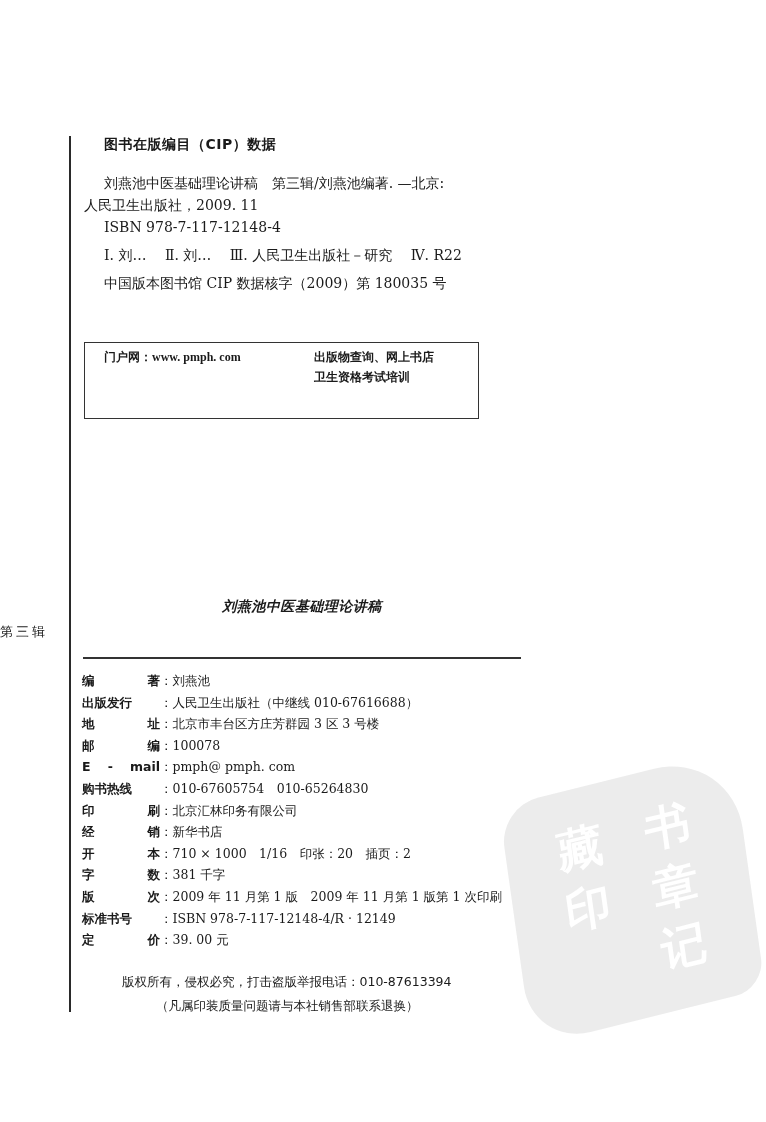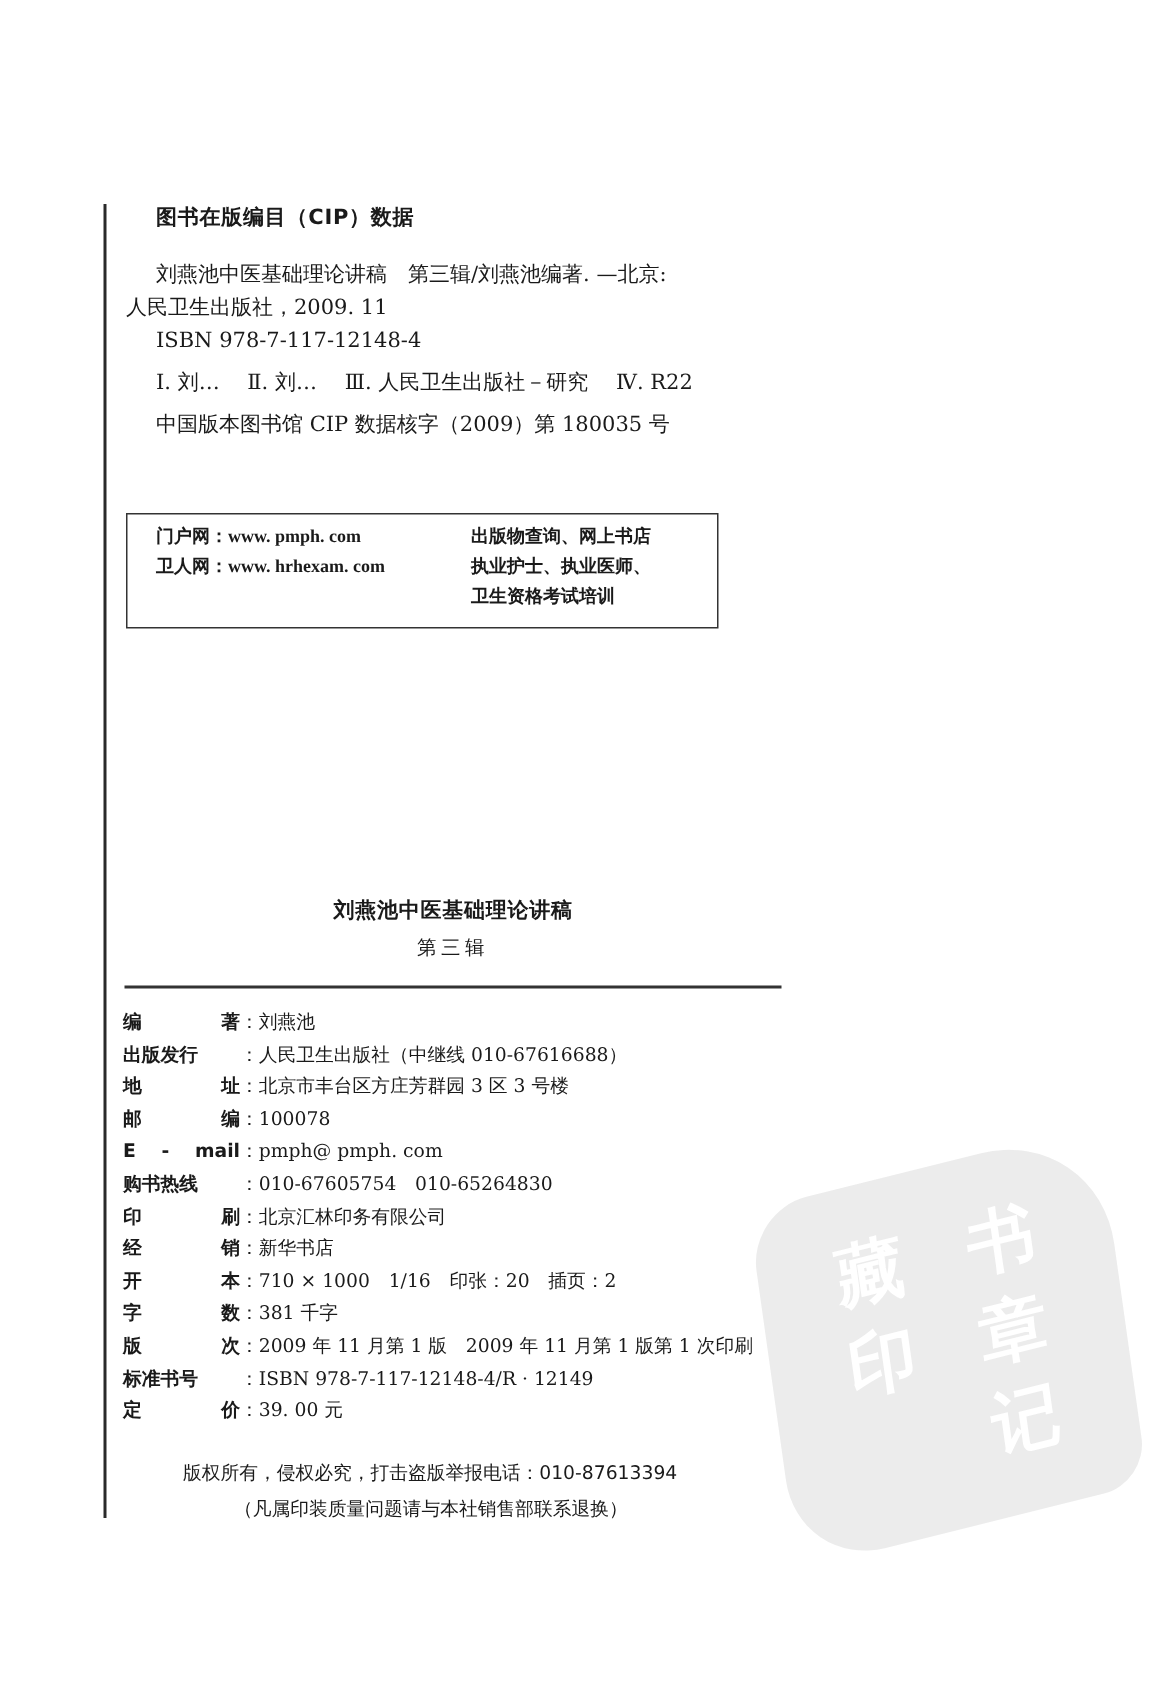--- a/index.html
+++ b/index.html
@@ -36,24 +36,24 @@
     font-size: 12px; line-height: 20px;
     padding: 4px 0 0 19px;
   }
   .infobox .ib-row { display: flex; white-space: nowrap; }
   .infobox .ib-left { width: 210px; font-weight: bold; font-family: "DejaVu Sans", "Liberation Sans", sans-serif; }
   .infobox .ib-left .url { font-family: "Liberation Serif", serif; font-weight: bold; }
   .infobox .ib-right { font-family: "DejaVu Sans", "Liberation Sans", sans-serif; font-weight: bold; }
   .book-title {
     position: absolute; left: 0; width: 604px; top: 582px; text-align: center;
     font-family: "DejaVu Sans", "Liberation Sans", sans-serif;
-    font-weight: bold; font-size: 14px; letter-spacing: 0.5px;
+    font-weight: bold; font-size: 14px; letter-spacing: 0.5px; font-style: italic;
   }
   .book-sub {
-    position: absolute; left: 0; width: 604px; top: 607px; text-align: center;
+    position: absolute; left: 0; width: 604px; top: 607px; 
     font-family: "DejaVu Sans", "Liberation Sans", sans-serif;
     font-size: 13px; letter-spacing: 3px;
   }
   .hrule {
     position: absolute; left: 83px; top: 641px; width: 438px; height: 1.5px; background: #333;
   }
   .imprint {
     position: absolute; left: 82px; top: 654px;
     font-size: 12.5px; line-height: 21.6px;
   }
@@ -121,24 +121,20 @@
     </div>
     <div class="row ind gap">中国版本图书馆 CIP 数据核字（2009）第 180035 号</div>
   </div>
 
   <div class="infobox">
     <div class="ib-row">
       <div class="ib-left"><span>门户网：</span><span class="url">www. pmph. com</span></div>
       <div class="ib-right">出版物查询、网上书店</div>
     </div>
     <div class="ib-row">
-      <div class="ib-left"><span>卫人网：</span><span class="url">www. hrhexam. com</span></div>
-      <div class="ib-right">执业护士、执业医师、</div>
-    </div>
-    <div class="ib-row">
       <div class="ib-left"><span></span><span class="url"></span></div>
       <div class="ib-right">卫生资格考试培训</div>
     </div>
   </div>
 
   <div class="book-title">刘燕池中医基础理论讲稿</div>
   <div class="book-sub">第三辑</div>
   <div class="hrule"></div>
 
   <div class="imprint">

